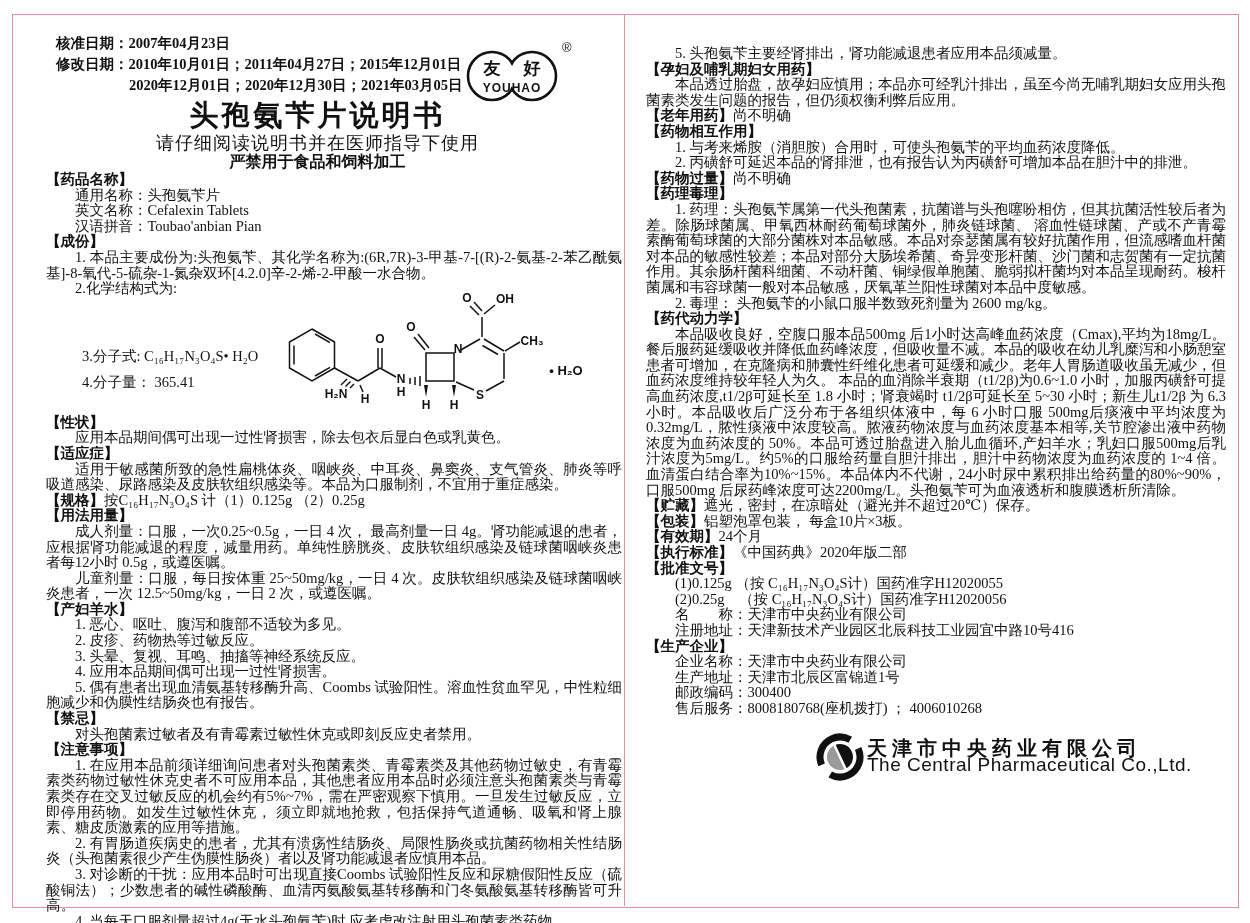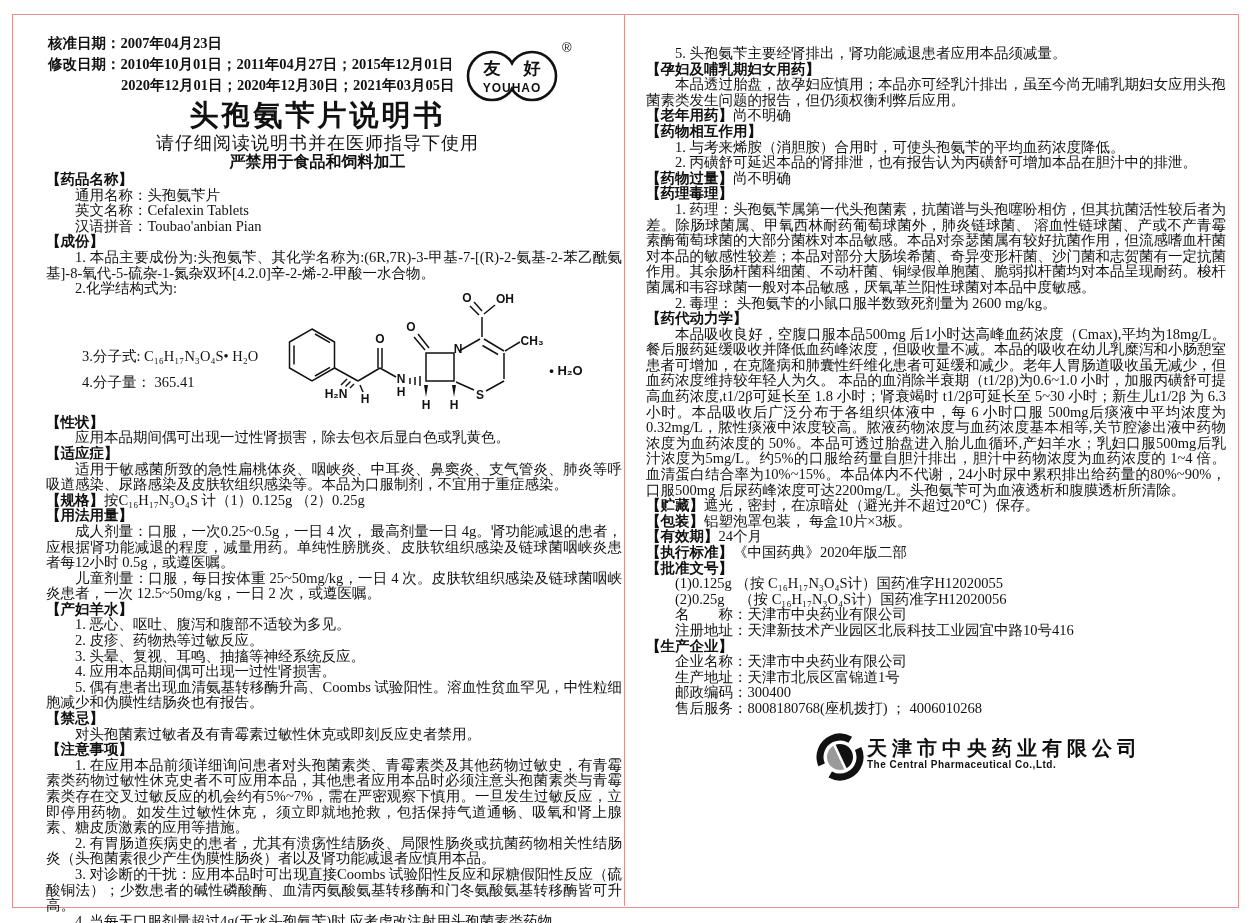--- a/index.html
+++ b/index.html
@@ -10,21 +10,21 @@
   }
   .frame{
     position:absolute;left:12px;top:14px;width:1225px;height:892px;
     border:1px solid var(--frame_border,#e59090);
   }
   .divider{
     position:absolute;left:624px;top:14px;width:1px;height:892px;
     background:var(--frame_border,#e59090);
   }
   
-  .hdr{position:absolute;left:48px;top:33px;width:420px;font-size:14.5px;font-weight:bold;line-height:21px;}
+  .hdr{position:absolute;left:56px;top:33px;width:420px;font-size:14.5px;font-weight:bold;line-height:21px;}
   .hdr-row{display:flex;}
   .hdr-label{white-space:nowrap;}
   .hdr-indent{margin-left:73px;}
   .brandlogo{position:absolute;left:458px;top:40px;width:118px;height:68px;}
   .title{
     position:absolute;left:30px;top:96px;width:575px;text-align:center;
     font-family:"Liberation Sans","DejaVu Sans",sans-serif;
     font-weight:900;font-size:29px;letter-spacing:3px;
   }
   .subtitle1{position:absolute;left:30px;top:131px;width:575px;text-align:center;font-size:18px;letter-spacing:1px;}
@@ -50,21 +50,21 @@
   .struct-svg{position:absolute;right:0;top:-4px;}
   
   .footlogo{display:flex;align-items:center;margin:14px 0 0 168px;}
   .footlogo-text{margin-left:1px;}
   .footlogo-cn{
     font-family:"Liberation Sans","DejaVu Sans",sans-serif;
     font-weight:900;font-size:20px;letter-spacing:5px;white-space:nowrap;
   }
   .footlogo-en{
     font-family:"Liberation Sans","DejaVu Sans",sans-serif;
-    font-weight:bold;font-size:10px;letter-spacing:.5px;white-space:nowrap;
+    font-weight:normal;font-size:19px;letter-spacing:.5px;white-space:nowrap;
   }
   svg text{font-family:"Liberation Sans","DejaVu Sans",sans-serif;}
 </style>
 </head>
 <body>
 
 <div class="frame"></div>
 <div class="divider"></div>
 
 <div class="hdr">

